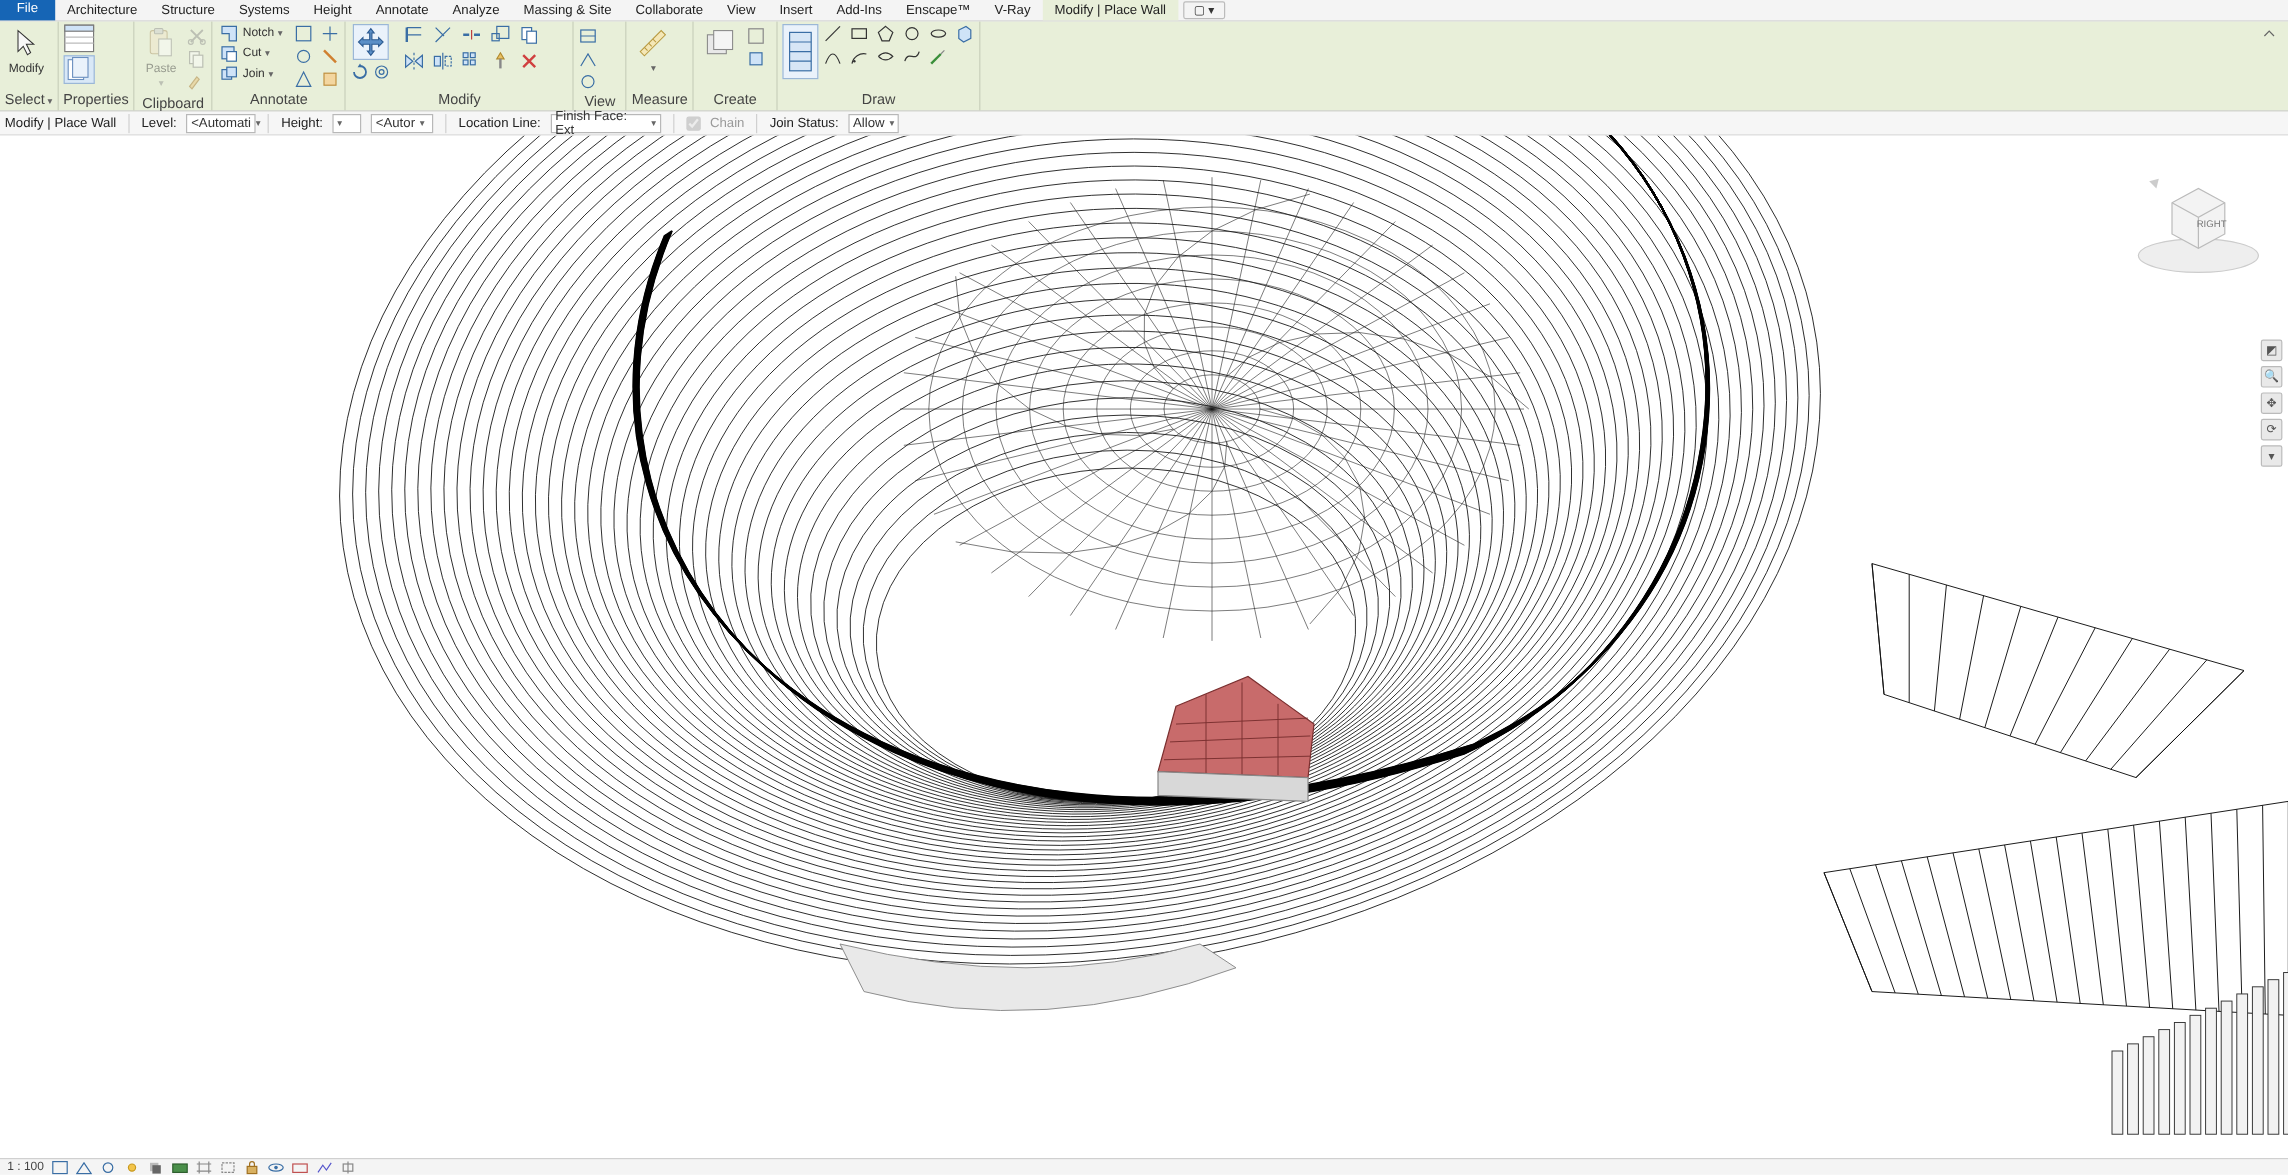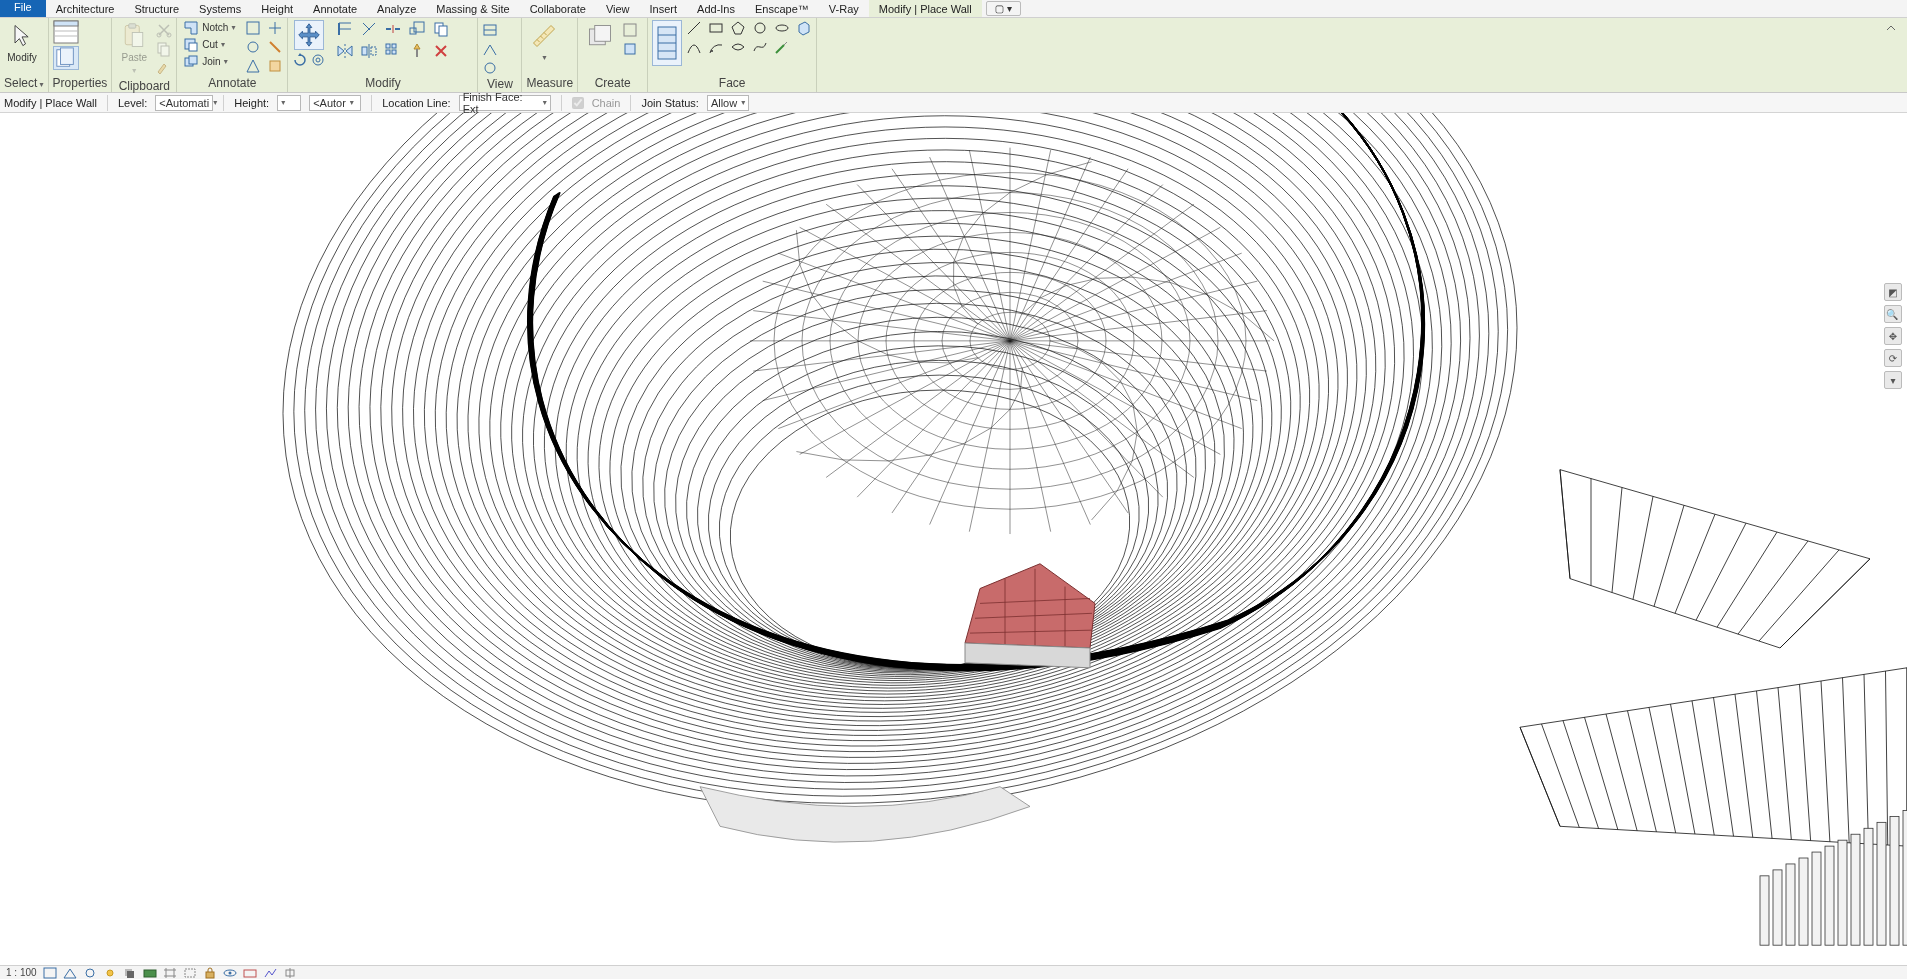--- a/index.html
+++ b/index.html
@@ -441,21 +441,21 @@
               <path d="M10 6 L13 3" stroke="#888"></path>
             </svg>
           </div>
         <div class="ic">
             <svg viewBox="0 0 16 16">
               <path d="M3 5 L9 2 L13 5 L13 12 L7 15 L3 12 Z" fill="#cfe3f7" stroke="#3a6ea5"></path>
             </svg>
           </div>
       </div>
     </div>
-    <div class="panel-label">Face</div>
+    <div class="panel-label">Draw</div>
   </div>
 
   <div style="flex:1"></div>
   <div class="panel" style="border:none;justify-content:flex-start;padding-right:8px">
     <div class="ic ic-sm">
         <svg viewBox="0 0 16 16">
           <path d="M4 10 L8 6 L12 10" fill="none" stroke="#666"></path>
         </svg>
       </div>
   </div>
@@ -716,20 +716,31 @@
         <line x1="975" y1="510" x2="1092" y2="505"></line>
         <line x1="970" y1="525" x2="1092" y2="522"></line>
         <line x1="1005" y1="470" x2="1005" y2="538"></line>
         <line x1="1035" y1="460" x2="1035" y2="538"></line>
         <line x1="1065" y1="478" x2="1065" y2="538"></line>
       </g>
       <path d="M 965 535 L 1090 540 L 1090 560 L 965 555 Z" fill="#d8d8d8" stroke="#888"></path>
     </g>
   </svg>
 
+  <div class="viewcube">
+    <svg viewBox="0 0 110 110">
+      <ellipse cx="55" cy="78" rx="50" ry="14" fill="#eee" stroke="#ccc"></ellipse>
+      <g transform="translate(55 44)">
+        <path d="M -22 -10 L 0 -22 L 22 -10 L 22 16 L 0 28 L -22 16 Z" fill="#f3f3f3" stroke="#bbb"></path>
+        <path d="M -22 -10 L 0 2 L 22 -10 M 0 2 L 0 28" stroke="#bbb" fill="none"></path>
+        <text x="11" y="10" font-size="8" fill="#777" text-anchor="middle">RIGHT</text>
+      </g>
+      <path d="M 20 22 L 14 16 L 22 14 Z" fill="#ccc"></path>
+    </svg>
+  </div>
 
   <div class="navbar-right">
     <div class="nbtn">◩</div>
     <div class="nbtn">🔍</div>
     <div class="nbtn">✥</div>
     <div class="nbtn">⟳</div>
     <div class="nbtn">▾</div>
   </div>
 </div>
 

